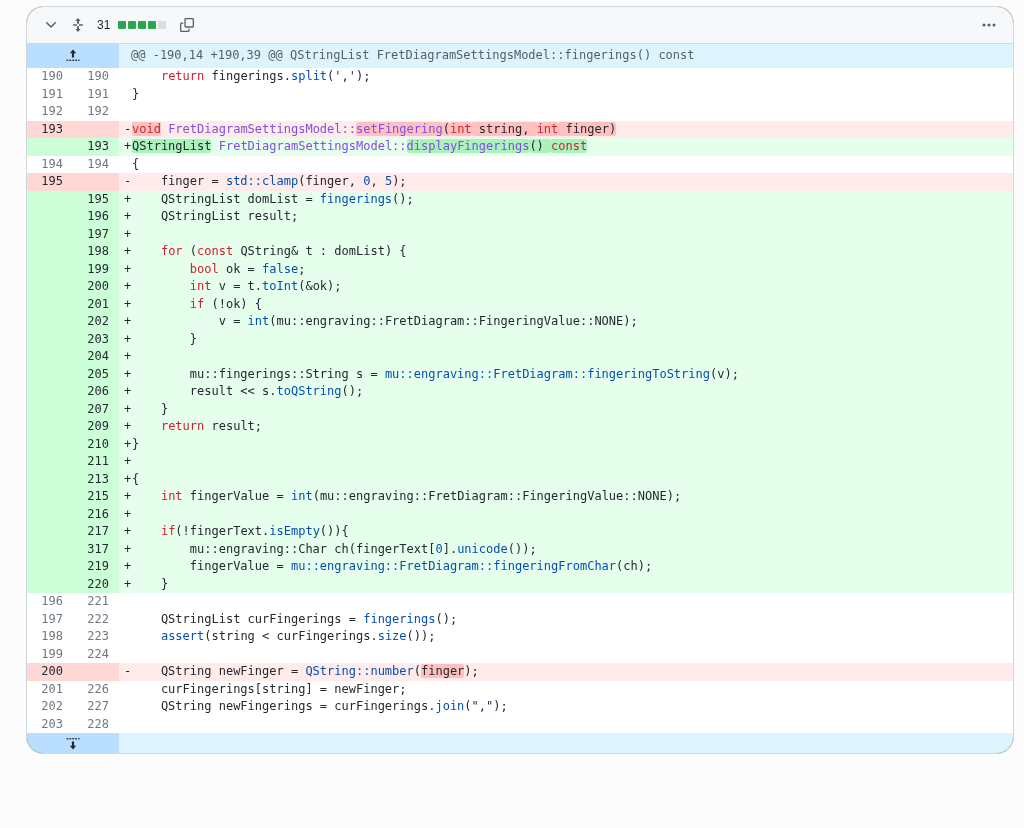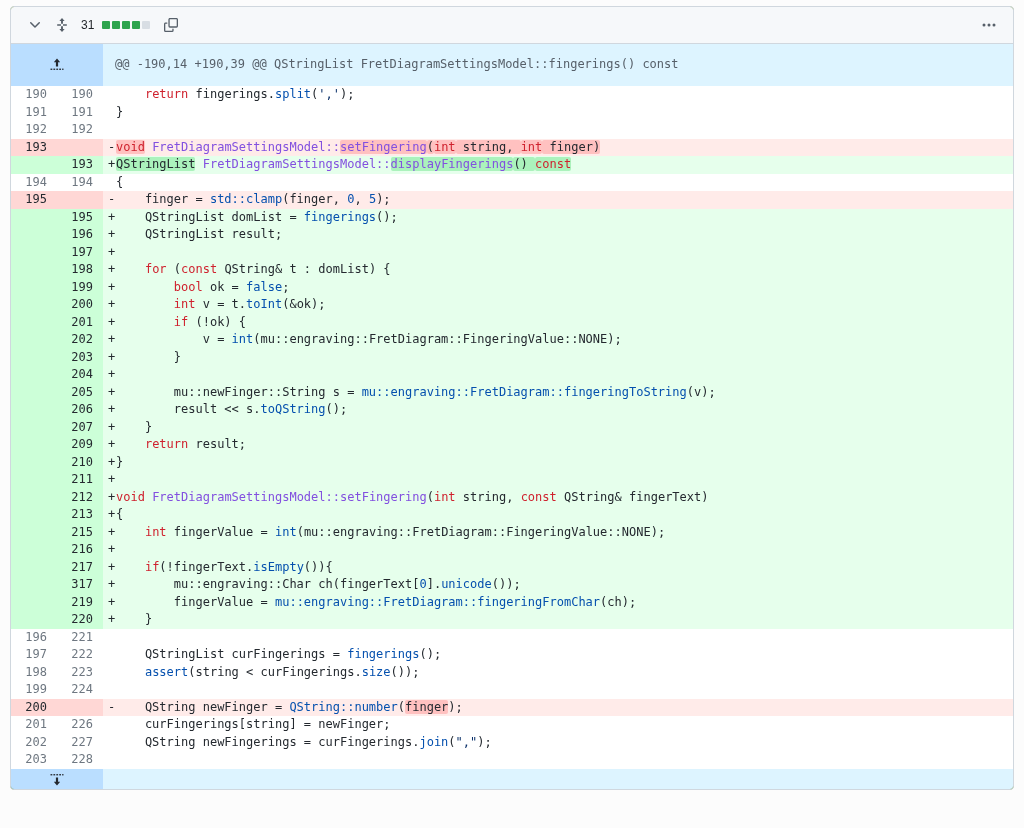--- a/index.html
+++ b/index.html
@@ -1,22 +1,23 @@
 <!DOCTYPE html>
 <html><head>
 <meta charset="utf-8">
 <style>
   * { box-sizing: border-box; margin: 0; padding: 0; }
   html, body { width: 1024px; height: 828px; background: #fcfcfc; font-family: "Liberation Sans", sans-serif; }
   .page { padding: 6px 10px; }
   .file-card {
     border: 1px solid #d0d7de;
-    border-radius: 4px;
+    border-radius: 17px;
     background: #4d7c0f;
     overflow: hidden;
+    margin-left: 16px;
   }
   
   .file-header {
     height: 37px;
     background: #f6f8fa;
     border-bottom: 1px solid #d0d7de;
     display: flex;
     align-items: center;
     padding: 0 14px 0 14px;
     gap: 8px;
@@ -47,21 +48,21 @@
   tr.add td.num, tr.del td.num { color: #24292f; }
   td.code { padding: 0; color: #24292f; }
   .sign { display: inline-block; width: 13px; padding-left: 5px; }
   tr.add td.num { background: #ccffd8; }
   tr.add td.code { background: #e6ffec; }
   tr.del td.num { background: #ffd7d5; }
   tr.del td.code { background: #ffebe9; }
   tr.ctx td { background: #ffffff; }
   
   tr.hunk td, tr.exp td { background: #ddf4ff; }
-  tr.hunk td { height: 42px; }
+  tr.hunk td { height: 24px; }
   tr.exp td { height: 20px; }
   td.gut { background: #badeff !important; text-align: center; cursor: pointer; }
   tr.hunk td.code { color: #57606a; padding-left: 12px; }
   
   .seg.k { color: #cf222e; }
   .seg.f { color: #0550ae; }
   .seg.s { color: #0a3069; }
   .seg.p { color: #8250df; }
   tr.add .seg.h { background: #abf2bc; border-radius: 2px; }
   tr.del .seg.h { background: #ffc1c0; border-radius: 2px; }
@@ -213,21 +214,21 @@
             <td class="code"><span class="sign">+</span><span class="seg">        }</span></td>
           </tr>
           <tr class="add">
             <td class="num"></td>
             <td class="num">204</td>
             <td class="code"><span class="sign">+</span></td>
           </tr>
           <tr class="add">
             <td class="num"></td>
             <td class="num">205</td>
-            <td class="code"><span class="sign">+</span><span class="seg">        mu::newFinger::String s = </span><span class="seg f">mu::engraving::FretDiagram::fingeringToString</span><span class="seg">(v);</span></td>
+            <td class="code"><span class="sign">+</span><span class="seg">        mu::fingerings::String s = </span><span class="seg f">mu::engraving::FretDiagram::fingeringToString</span><span class="seg">(v);</span></td>
           </tr>
           <tr class="add">
             <td class="num"></td>
             <td class="num">206</td>
             <td class="code"><span class="sign">+</span><span class="seg">        result &lt;&lt; s.</span><span class="seg f">toQString</span><span class="seg">();</span></td>
           </tr>
           <tr class="add">
             <td class="num"></td>
             <td class="num">207</td>
             <td class="code"><span class="sign">+</span><span class="seg">    }</span></td>
@@ -239,25 +240,20 @@
           </tr>
           <tr class="add">
             <td class="num"></td>
             <td class="num">210</td>
             <td class="code"><span class="sign">+</span><span class="seg">}</span></td>
           </tr>
           <tr class="add">
             <td class="num"></td>
             <td class="num">211</td>
             <td class="code"><span class="sign">+</span></td>
-          </tr>
-          <tr class="add">
-            <td class="num"></td>
-            <td class="num">212</td>
-            <td class="code"><span class="sign">+</span><span class="seg k">void</span><span class="seg"> </span><span class="seg p">FretDiagramSettingsModel::setFingering</span><span class="seg">(</span><span class="seg k">int</span><span class="seg"> string, </span><span class="seg k">const</span><span class="seg"> QString&amp; fingerText)</span></td>
           </tr>
           <tr class="add">
             <td class="num"></td>
             <td class="num">213</td>
             <td class="code"><span class="sign">+</span><span class="seg">{</span></td>
           </tr>
           <tr class="add">
             <td class="num"></td>
             <td class="num">215</td>
             <td class="code"><span class="sign">+</span><span class="seg">    </span><span class="seg k">int</span><span class="seg"> fingerValue = </span><span class="seg f">int</span><span class="seg">(mu::engraving::FretDiagram::FingeringValue::NONE);</span></td>

